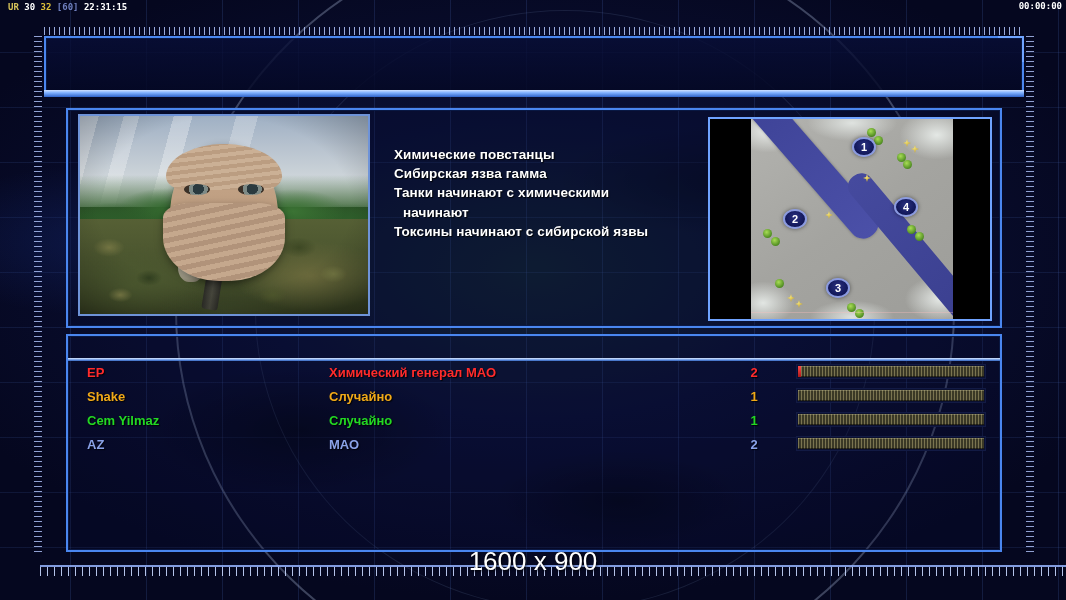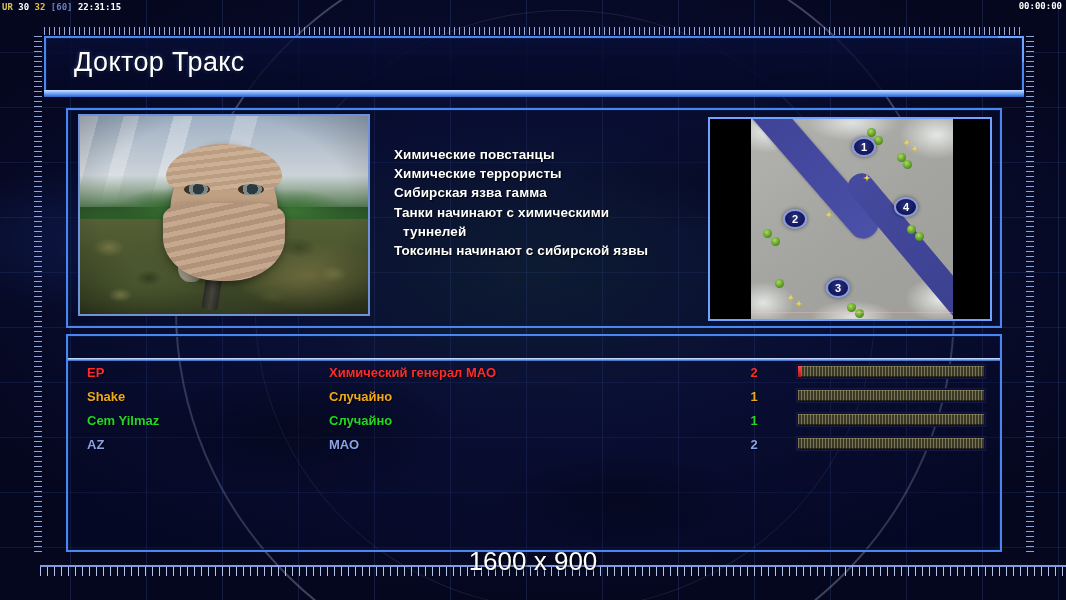--- a/index.html
+++ b/index.html
@@ -56,21 +56,21 @@
   
   .topbar {
     position: absolute; left: 0; top: 0;
     width: 1066px; height: 13px;
     display: flex; align-items: center;
     font-family: "DejaVu Sans Mono", monospace;
     font-size: 9px;
     font-weight: bold;
     z-index: 40;
   }
-  .topbar .fps { padding-left: 2px; letter-spacing: 0px; white-space: nowrap; }
+  .topbar .fps { padding-left: 8px; letter-spacing: 0px; white-space: nowrap; }
   .fps .c1 { color: #d8c45a; }
   .fps .c2 { color: #ffffff; }
   .fps .c3 { color: #e0c23a; }
   .fps .c4 { color: #6f7fbe; }
   .fps .c5 { color: #ffffff; }
   .topbar .clock {
     position: absolute; right: 4px; top: 1px;
     color: #ffffff;
     font-size: 9px;
   }
@@ -449,44 +449,42 @@
 
   <div class="ruler-h" style="left:44px;  top:24px;  width:980px;"></div>
   <div class="ruler-v" style="left:32px;  top:36px;  height:516px;"></div>
   <div class="ruler-v" style="left:1024px;top:36px;  height:516px;"></div>
   <div class="ruler-bottom"></div>
 
   <div class="panel panel-title">
     <div class="corner-notch"></div>
   </div>
   <div class="title-underline"></div>
-  <div class="title-text">Доктор Тракс</div>
 
   <div class="panel panel-info"></div>
 
   <div class="portrait">
     <div class="p-sky"></div>
     <div class="p-trees"></div>
     <div class="p-body"></div>
     <div class="p-camo"></div>
     <div class="p-strap"></div>
     <div class="p-canteen"></div>
     <div class="p-head"></div>
     <div class="p-wrap-low"></div>
     <div class="p-wrap-top"></div>
     <div class="p-eyes"></div>
     <div class="p-vignette"></div>
   </div>
 
   <div class="desc" id="desc-list">
       <div class="desc-line">Химические повстанцы</div>
-      <div class="desc-line">Химические террористы</div>
       <div class="desc-line">Сибирская язва гамма</div>
       <div class="desc-line">Танки начинают с химическими</div>
-      <div class="desc-line indent">туннелей</div>
+      <div class="desc-line indent">начинают</div>
       <div class="desc-line">Токсины начинают с сибирской язвы</div>
     </div>
 
   <div class="minimap-frame">
     <div class="minimap-inner">
       <div class="mm-terrain"></div>
       <div class="mm-river1"></div>
       <div class="mm-river2"></div>
 
       <div class="mm-tree" style="left:116px;top:9px;"></div>

